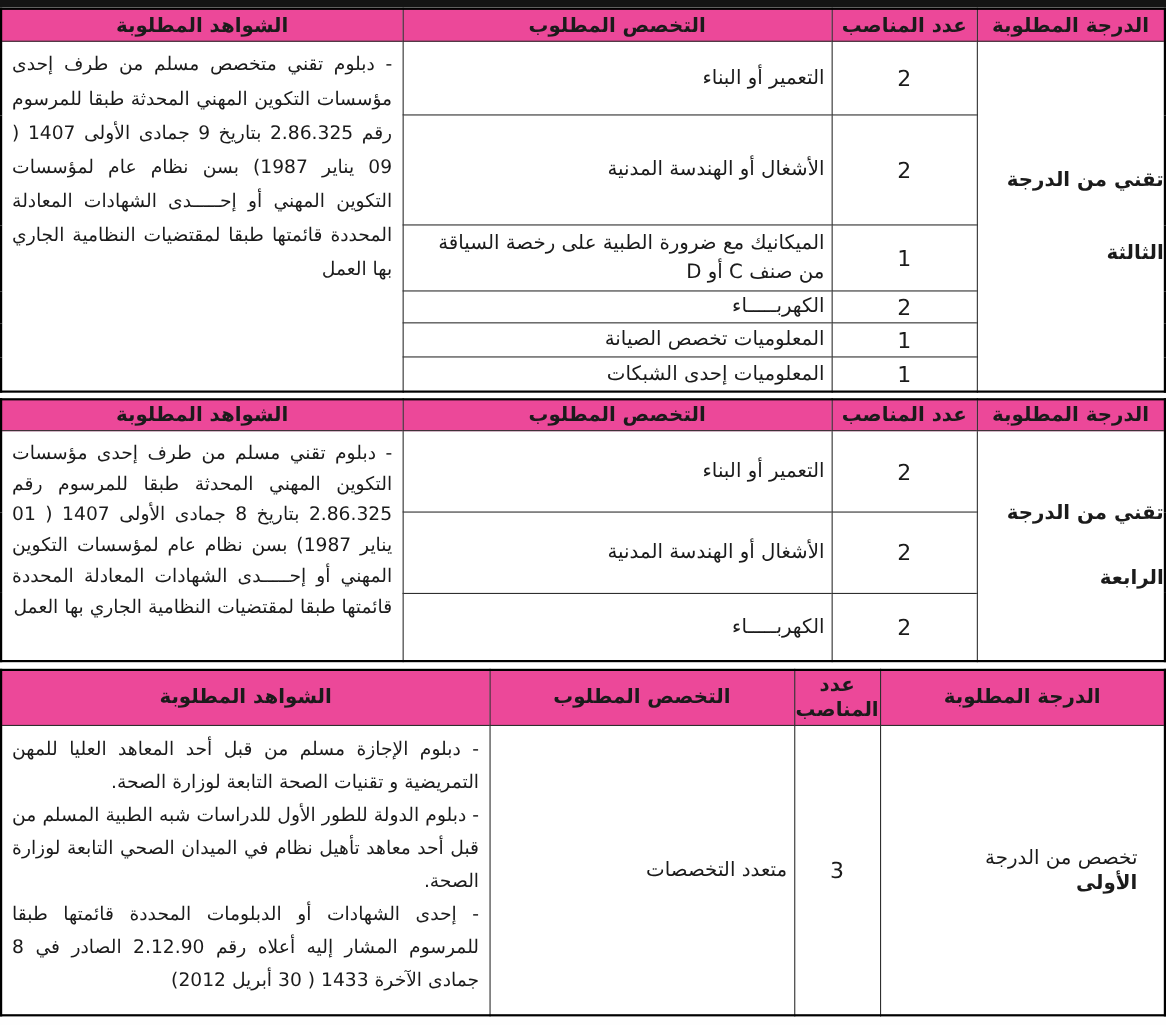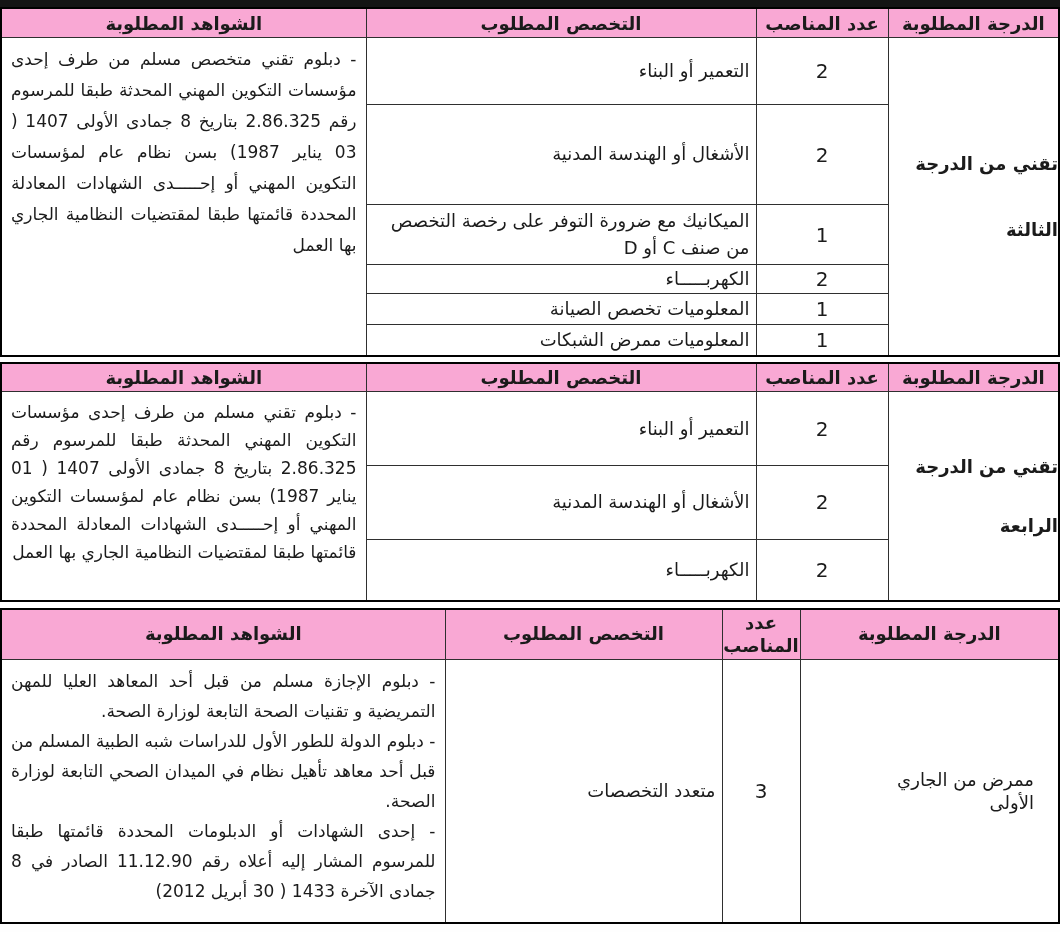--- a/index.html
+++ b/index.html
@@ -24,21 +24,21 @@
     table-layout:fixed;
     background:#ffffff;
     border:2px solid #000000;
   }
   .t1 { top:7px; }
   .t2 { top:362px; }
   .t3 { top:608px; border-bottom:6px solid #050505; }
 
   th, td { border:1px solid #2f2f2f; padding:0; }
   th {
-    background:#f9a8d4;
+    background:#ec4899;
     font-weight:bold;
     font-size:18px;
     height:28px;
     text-align:center;
     vertical-align:middle;
   }
   .t2 th { height:27px; }
   .t3 th { height:49px; line-height:1.25; }
 
   
@@ -61,21 +61,21 @@
   }
   td.degree {
     vertical-align:middle;
     font-size:18px; font-weight:bold;
   }
   .deg2 { margin-top:45px; }
   .t2 .deg2 { margin-top:38px; }
   .t3 td.degree {
     font-weight:normal; text-align:right; padding-right:24px; font-size:18px;
   }
-  .t3 .deg2 { margin-top:2px; }
+  .t3 .deg2 { margin-top:2px;font-weight:bold; }
 
   td.certs { vertical-align:top; padding:6px 9px; }
   .certs-box { overflow:hidden; }
   .t1 .certs-box { height:300px; }
   .t2 .certs-box { height:196px; }
   .t3 .certs-box { height:250px; }
   .cert-p {
     margin:0;
     text-align:justify;
     font-size:17px;
@@ -106,43 +106,43 @@
       </tr>
       <tr style="height:67px;">
         <td class="degree" rowspan="6">
           <div class="deg1">تقني من الدرجة</div>
           <div class="deg2">الثالثة</div>
         </td>
         <td class="pos">2</td>
         <td class="spec">التعمير أو البناء</td>
         <td class="certs" rowspan="6">
           <div class="certs-box">
-            <p class="cert-p">- دبلوم تقني متخصص مسلم من طرف إحدى مؤسسات التكوين المهني المحدثة طبقا للمرسوم رقم 2.86.325 بتاريخ 8 جمادى الأولى 1407 ( 03 يناير 1987) بسن نظام عام لمؤسسات التكوين المهني أو إحـــــدى الشهادات المعادلة المحددة قائمتها طبقا لمقتضيات النظامية الجاري بها العمل</p>
+            <p class="cert-p">- دبلوم تقني متخصص مسلم من طرف إحدى مؤسسات التكوين المهني المحدثة طبقا للمرسوم رقم 2.86.325 بتاريخ 9 جمادى الأولى 1407 ( 09 يناير 1987) بسن نظام عام لمؤسسات التكوين المهني أو إحـــــدى الشهادات المعادلة المحددة قائمتها طبقا لمقتضيات النظامية الجاري بها العمل</p>
           </div>
         </td>
       </tr>
       <tr style="height:100px;">
         <td class="pos">2</td>
         <td class="spec">الأشغال أو الهندسة المدنية</td>
       </tr>
       <tr style="height:60px;">
         <td class="pos">1</td>
-        <td class="spec">الميكانيك مع ضرورة التوفر على رخصة التخصص من صنف C أو D</td>
+        <td class="spec">الميكانيك مع ضرورة الطبية على رخصة السياقة من صنف C أو D</td>
       </tr>
       <tr style="height:28px;">
         <td class="pos">2</td>
         <td class="spec">الكهربـــــاء</td>
       </tr>
       <tr style="height:31px;">
         <td class="pos">1</td>
         <td class="spec">المعلوميات تخصص الصيانة</td>
       </tr>
       <tr style="height:31px;">
         <td class="pos">1</td>
-        <td class="spec">المعلوميات ممرض الشبكات</td>
+        <td class="spec">المعلوميات إحدى الشبكات</td>
       </tr>
     </tbody>
   </table>
 
   <table class="doc-table t2">
     <colgroup>
       <col class="c-degree">
         <col class="c-pos">
         <col class="c-spec">
         <col class="c-certs">
@@ -187,28 +187,28 @@
     </colgroup>
     <tbody>
       <tr>
         <th>الدرجة المطلوبة</th>
         <th class="pos-hdr">عدد المناصب</th>
         <th>التخصص المطلوب</th>
         <th>الشواهد المطلوبة</th>
       </tr>
       <tr style="height:263px;">
         <td class="degree">
-          <div class="deg1">ممرض من الجاري</div>
+          <div class="deg1">تخصص من الدرجة</div>
           <div class="deg2">الأولى</div>
         </td>
         <td class="pos">3</td>
         <td class="spec">متعدد التخصصات</td>
         <td class="certs">
           <div class="certs-box">
             <p class="cert-p">- دبلوم الإجازة مسلم من قبل أحد المعاهد العليا للمهن التمريضية و تقنيات الصحة التابعة لوزارة الصحة.</p>
             <p class="cert-p">- دبلوم الدولة للطور الأول للدراسات شبه الطبية المسلم من قبل أحد معاهد تأهيل نظام في الميدان الصحي التابعة لوزارة الصحة.</p>
-            <p class="cert-p">- إحدى الشهادات أو الدبلومات المحددة قائمتها طبقا للمرسوم المشار إليه أعلاه رقم 11.12.90 الصادر في 8 جمادى الآخرة 1433 ( 30 أبريل 2012)</p>
+            <p class="cert-p">- إحدى الشهادات أو الدبلومات المحددة قائمتها طبقا للمرسوم المشار إليه أعلاه رقم 2.12.90 الصادر في 8 جمادى الآخرة 1433 ( 30 أبريل 2012)</p>
           </div>
         </td>
       </tr>
     </tbody>
   </table>
 </div>
 
 </body></html>

